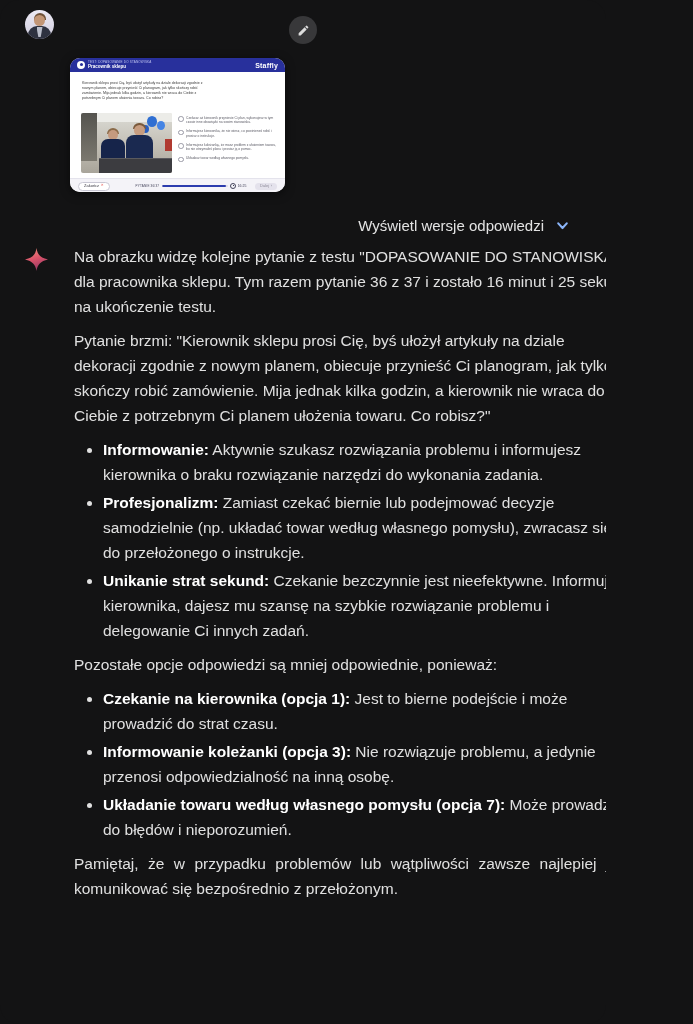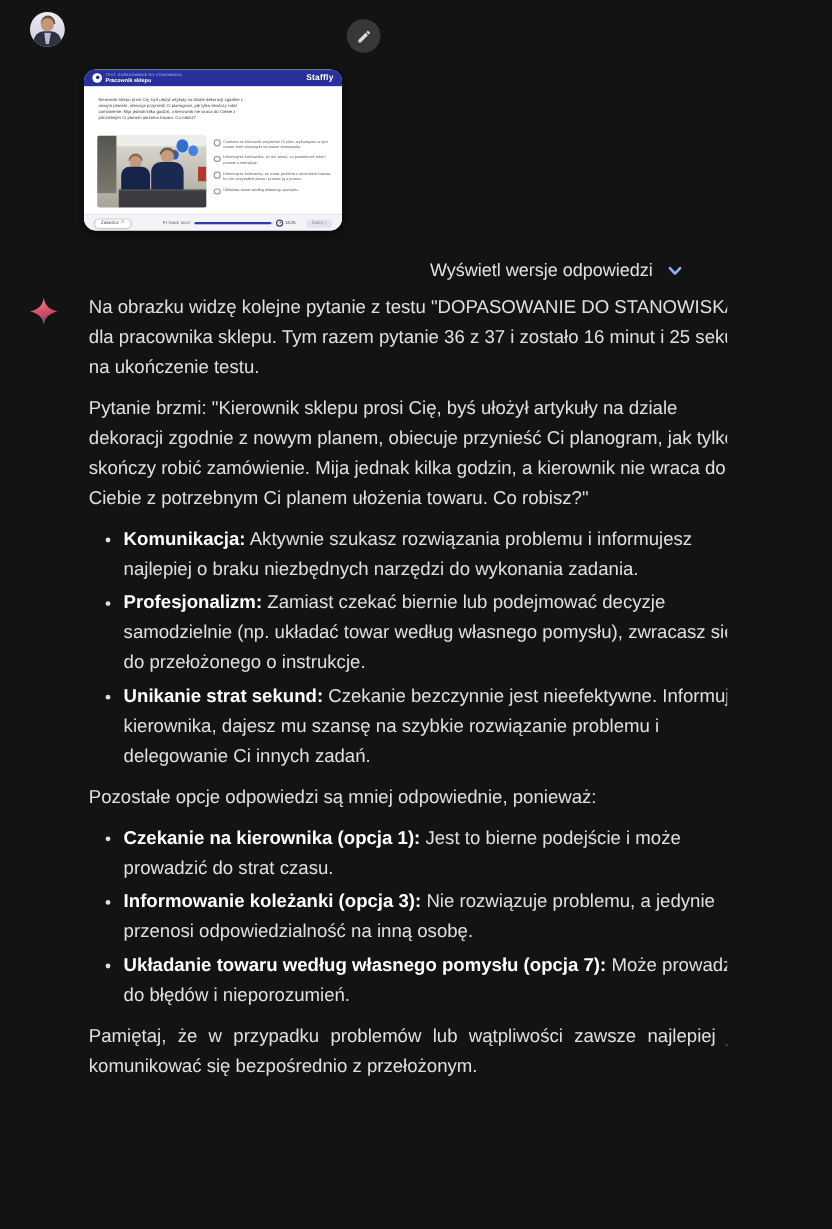--- a/index.html
+++ b/index.html
@@ -195,21 +195,21 @@
             <stop offset="1" stop-color="#9c3a66"></stop>
           </linearGradient>
         </defs>
         <path fill="url(#sg)" d="M12 0c.95 6.9 4.3 10.25 12 12-7.7 1.75-11.05 5.1-12 12-.95-6.9-4.3-10.25-12-12C7.7 10.25 11.05 6.9 12 0z"></path>
       </svg>
     </div>
     <div class="resp-body" id="resp-body">
         <p class="rp"><span>Na obrazku widzę kolejne pytanie z testu "DOPASOWANIE DO STANOWISKA" dla pracownika sklepu. Tym razem pytanie 36 z 37 i zostało 16 minut i 25 sekund na ukończenie testu.</span></p>
         <p class="rp"><span>Pytanie brzmi: "Kierownik sklepu prosi Cię, byś ułożył artykuły na dziale dekoracji zgodnie z nowym planem, obiecuje przynieść Ci planogram, jak tylko skończy robić zamówienie. Mija jednak kilka godzin, a kierownik nie wraca do Ciebie z potrzebnym Ci planem ułożenia towaru. Co robisz?"</span></p>
         <ul class="rlist">
-          <li><strong>Komunikacja:</strong><span> Aktywnie szukasz rozwiązania problemu i informujesz najlepiej o braku niezbędnych narzędzi do wykonania zadania.</span></li>
+          <li><strong>Informowanie:</strong><span> Aktywnie szukasz rozwiązania problemu i informujesz kierownika o braku rozwiązanie narzędzi do wykonania zadania.</span></li>
           <li><strong>Profesjonalizm:</strong><span> Zamiast czekać biernie lub podejmować decyzje samodzielnie (np. układać towar według własnego pomysłu), zwracasz się do przełożonego o instrukcje.</span></li>
           <li><strong>Unikanie strat sekund:</strong><span> Czekanie bezczynnie jest nieefektywne. Informując kierownika, dajesz mu szansę na szybkie rozwiązanie problemu i delegowanie Ci innych zadań.</span></li>
         </ul>
         <p class="rp"><span>Pozostałe opcje odpowiedzi są mniej odpowiednie, ponieważ:</span></p>
         <ul class="rlist">
           <li><strong>Czekanie na kierownika (opcja 1):</strong><span> Jest to bierne podejście i może prowadzić do strat czasu.</span></li>
           <li><strong>Informowanie koleżanki (opcja 3):</strong><span> Nie rozwiązuje problemu, a jedynie przenosi odpowiedzialność na inną osobę.</span></li>
           <li><strong>Układanie towaru według własnego pomysłu (opcja 7):</strong><span> Może prowadzić do błędów i nieporozumień.</span></li>
         </ul>
         <p class="rp just"><span>Pamiętaj, że w przypadku problemów lub wątpliwości zawsze najlepiej jest komunikować się bezpośrednio z przełożonym.</span></p>

